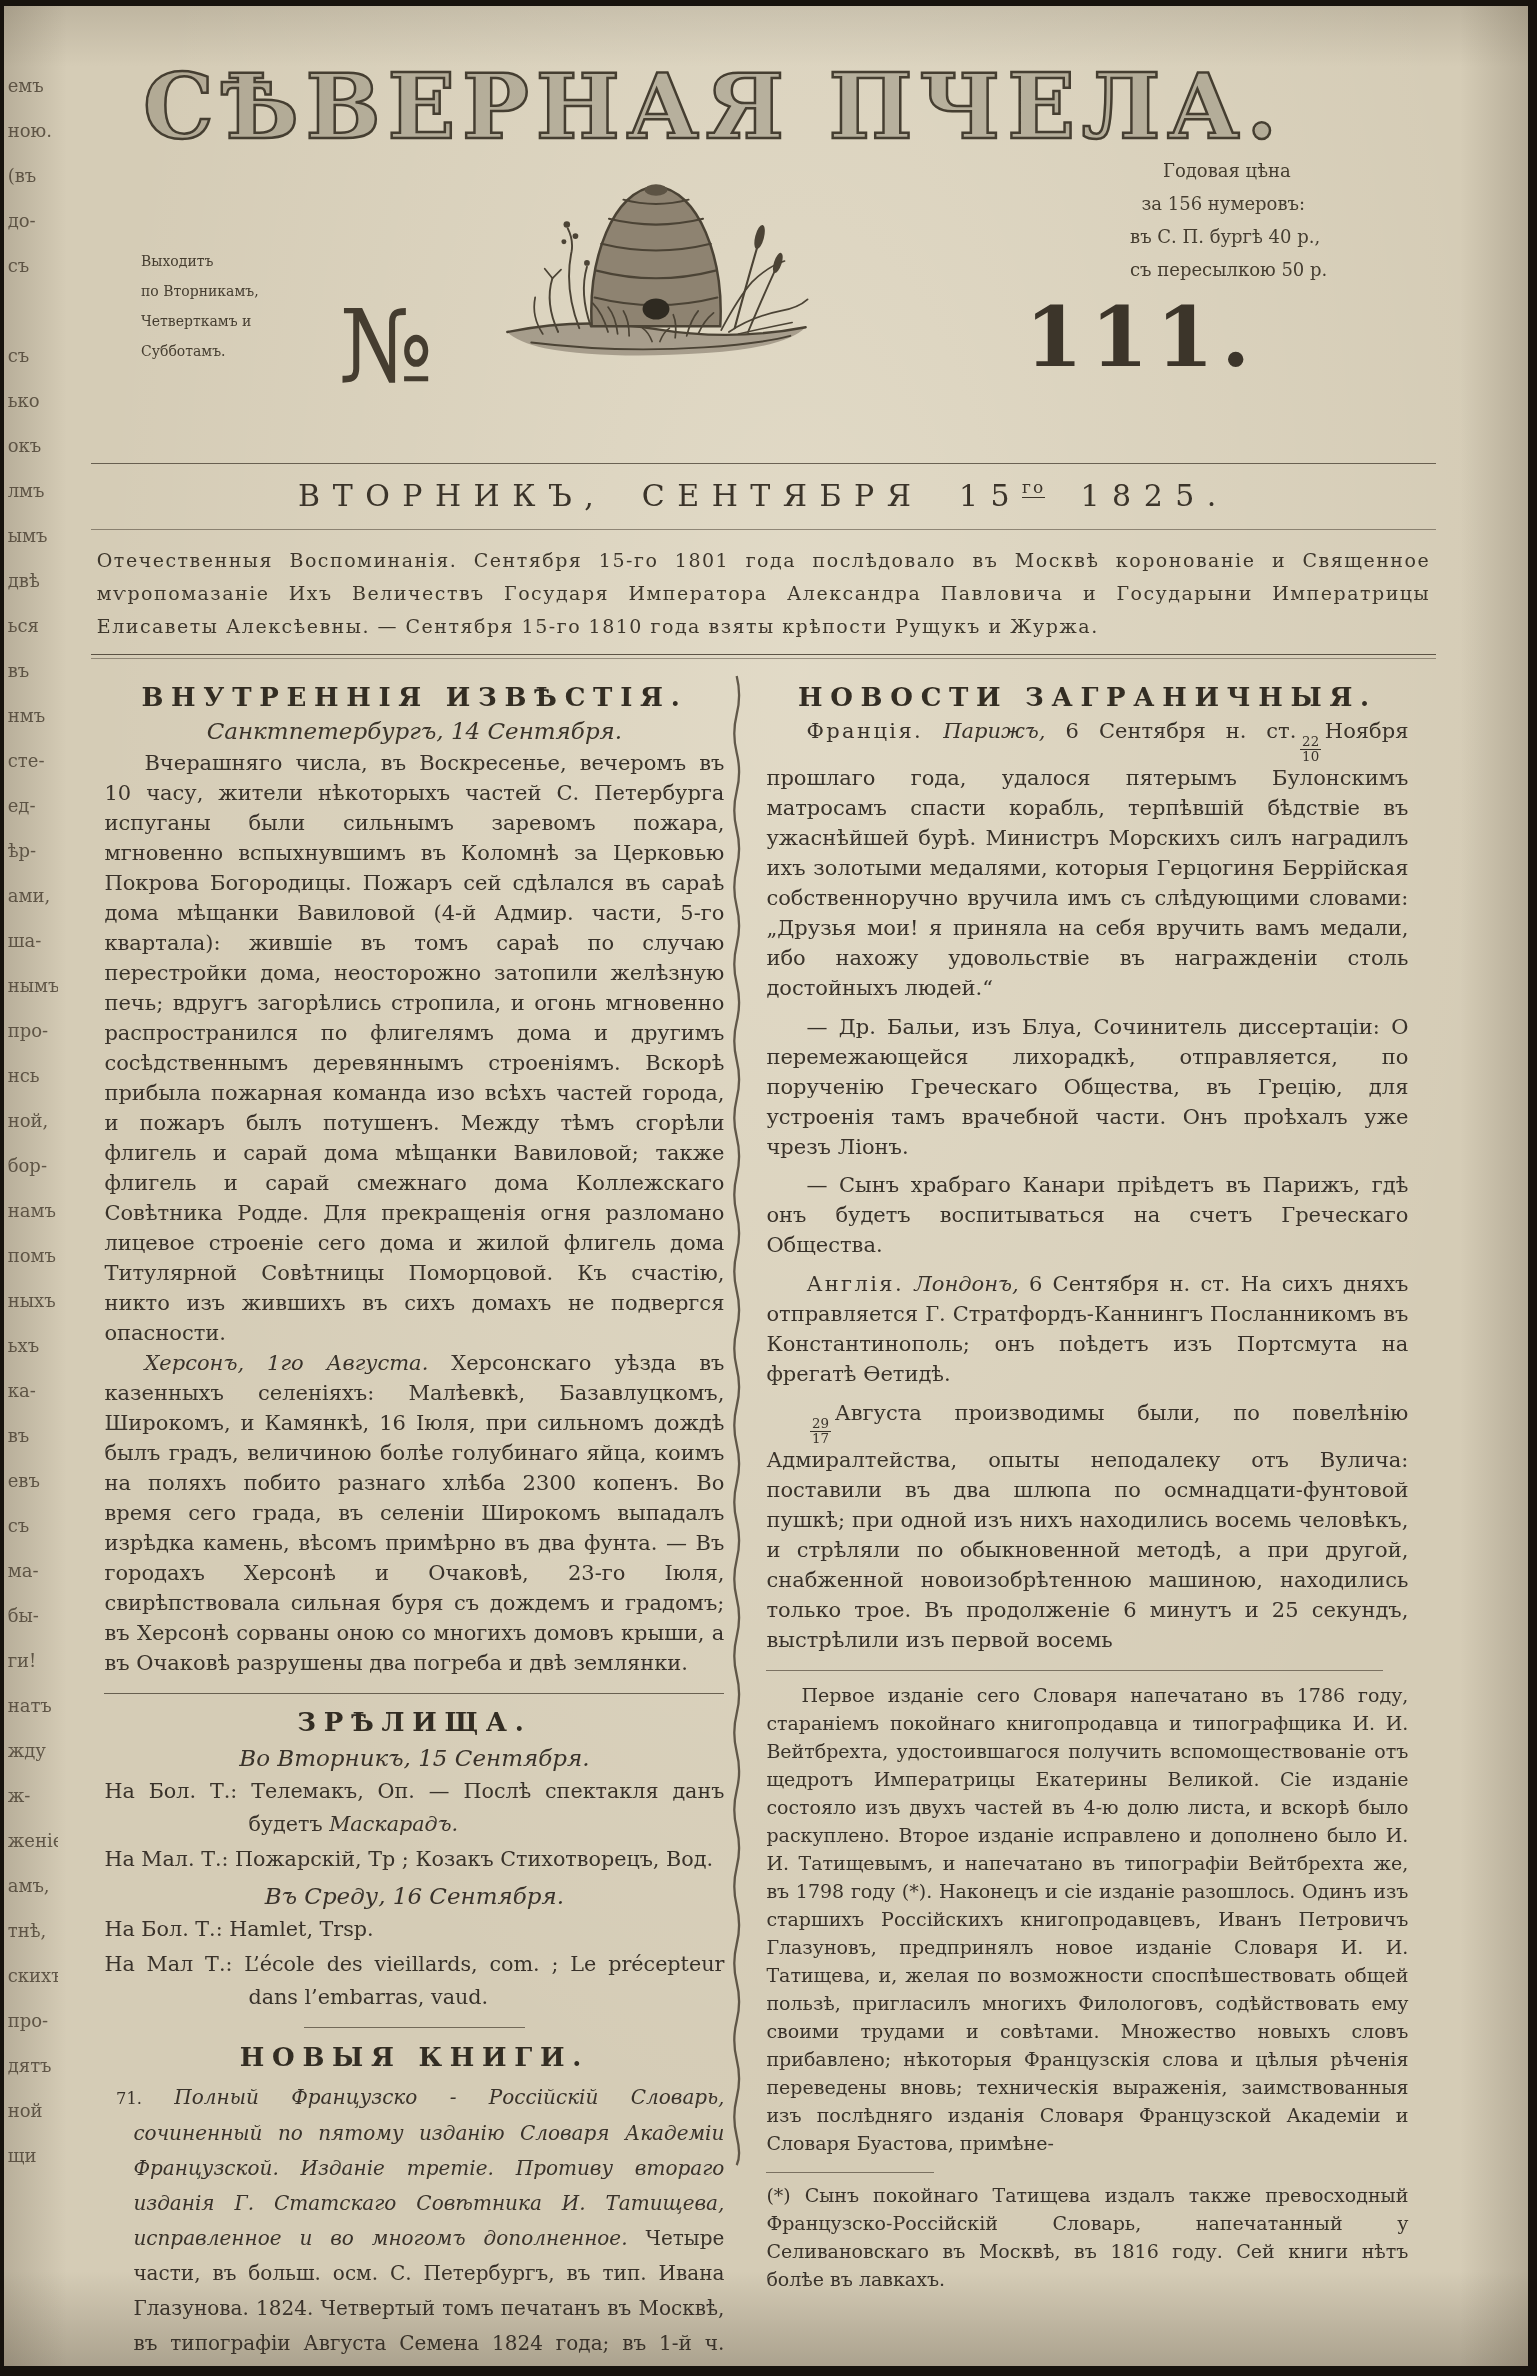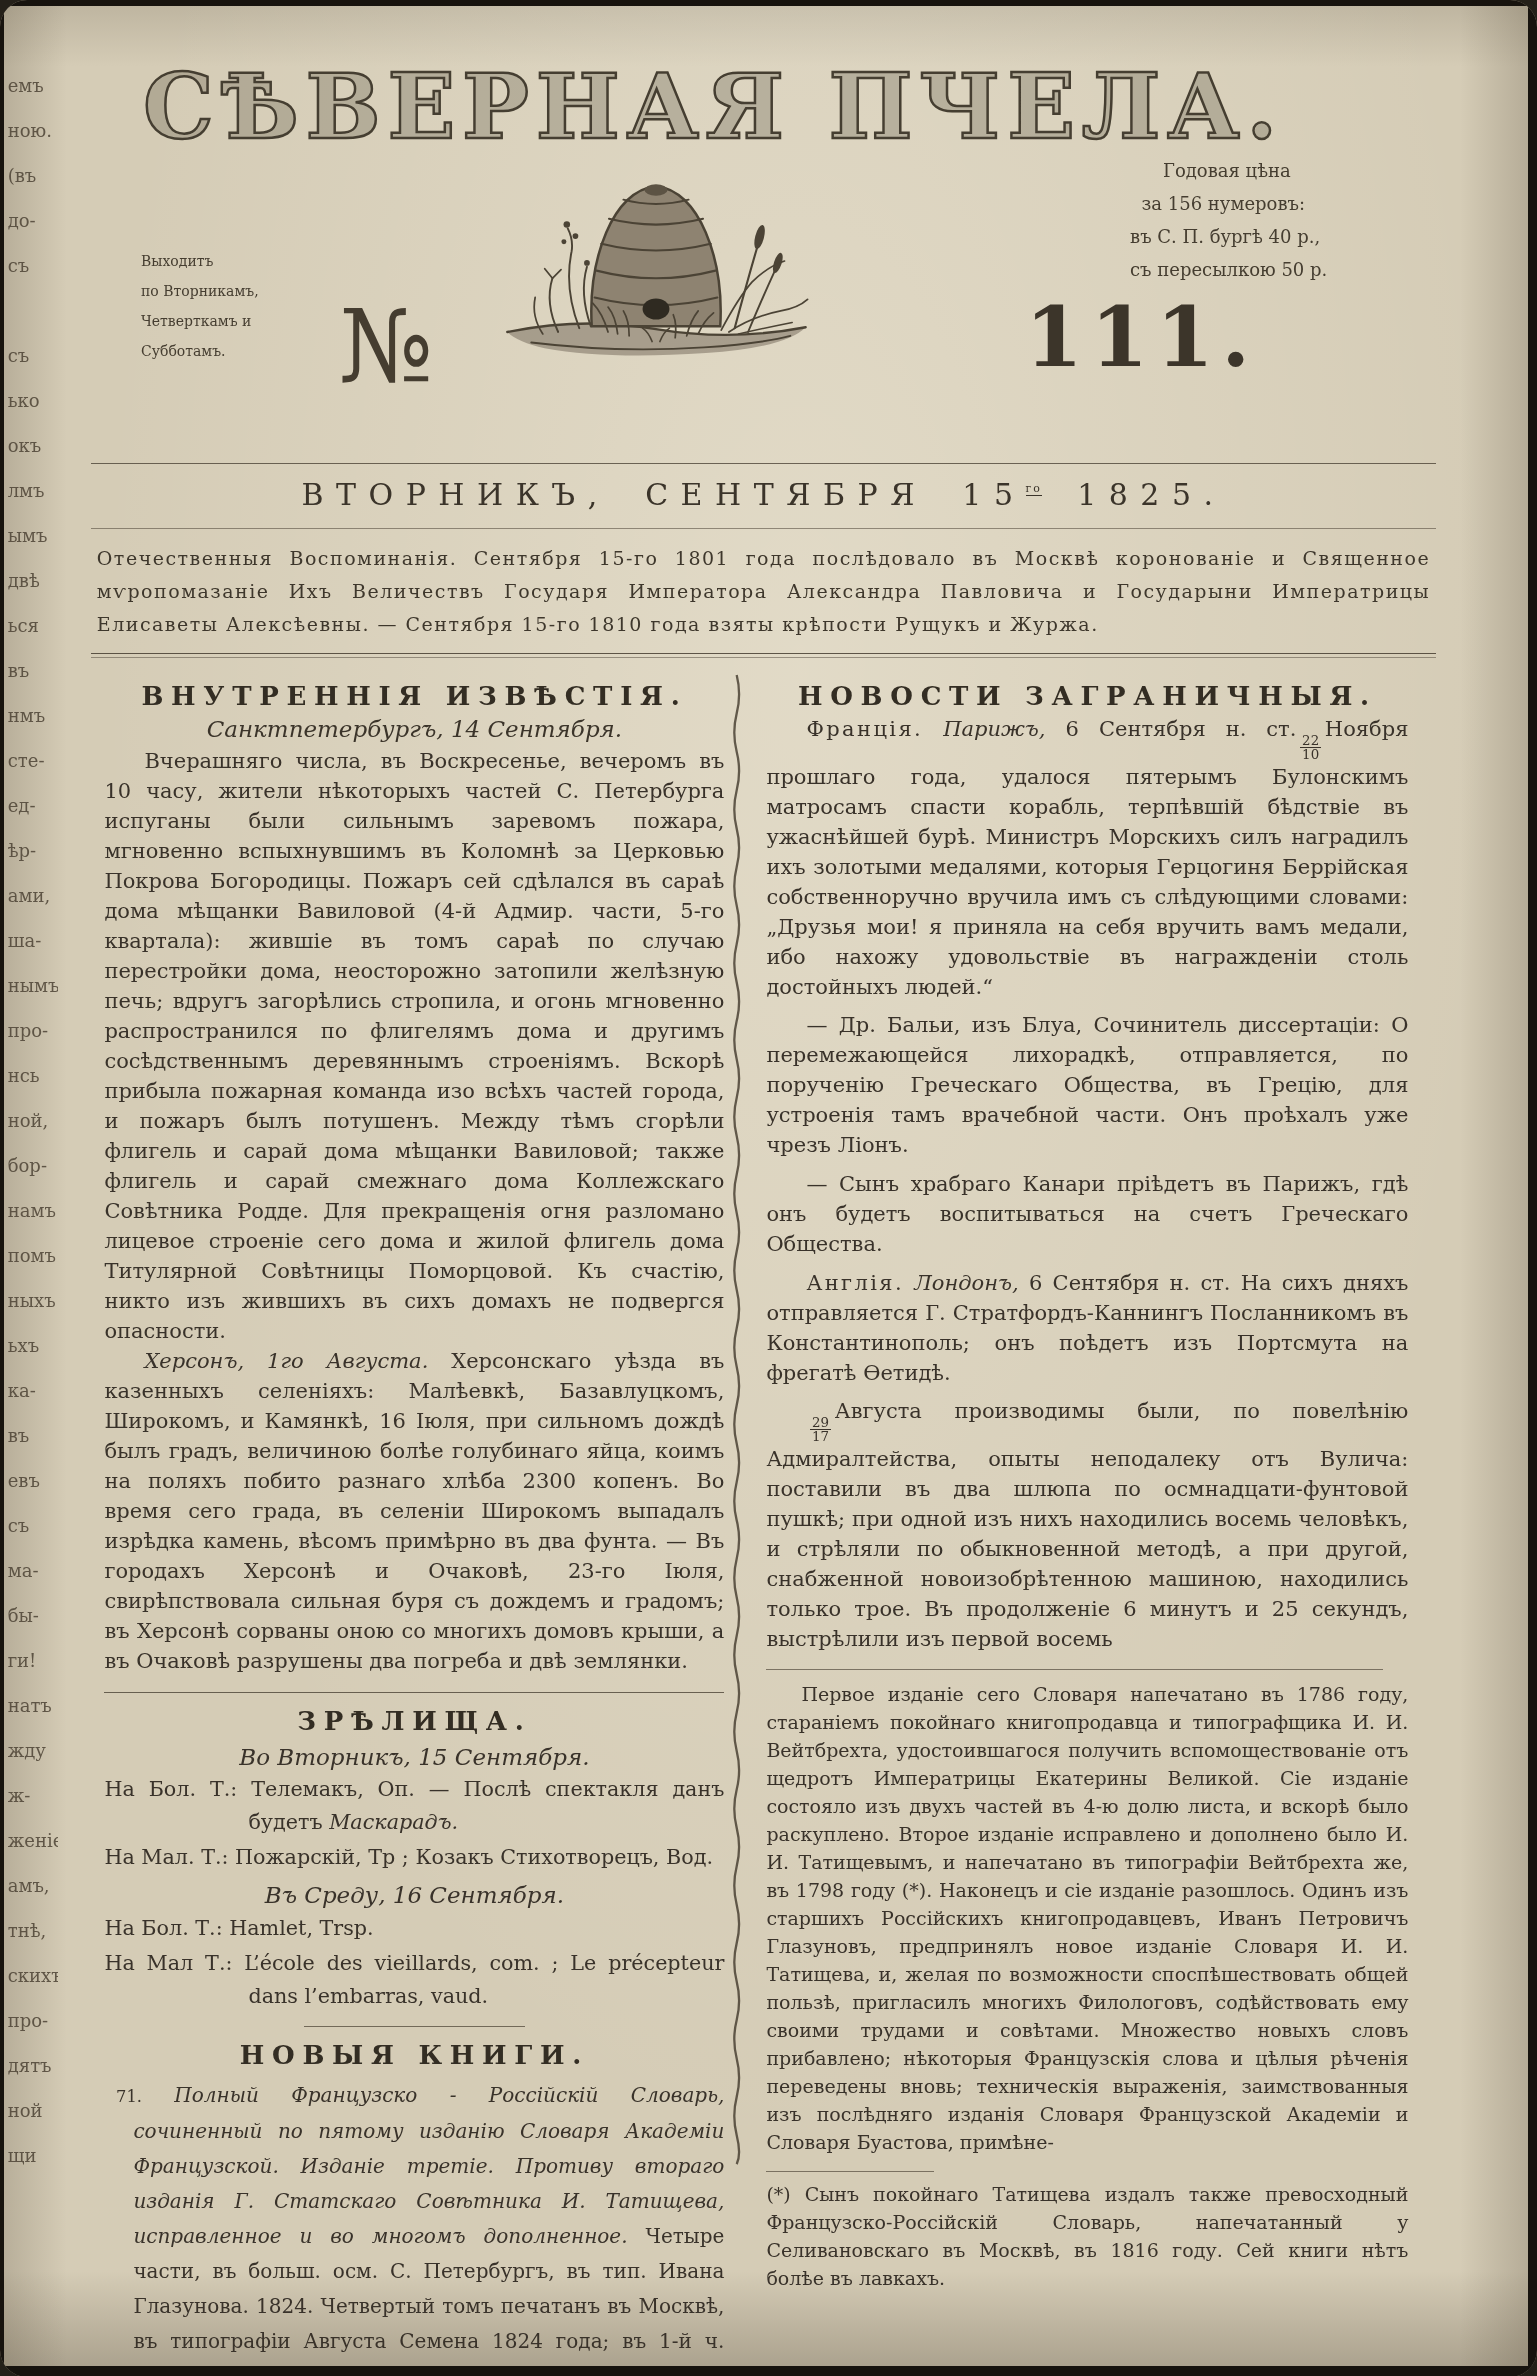--- a/index.html
+++ b/index.html
@@ -6,21 +6,20 @@
   .page{
     position:relative;width:1537px;height:2377px;overflow:hidden;
     font-family:"DejaVu Serif", serif;color:#39322a;
     background-color:#d5ccb6;
     background-image:
       radial-gradient(ellipse at 52% 28%, rgba(255,251,238,0.30), rgba(255,251,238,0) 62%),
       linear-gradient(90deg, rgba(72,61,44,0.22), rgba(72,61,44,0) 67px),
       linear-gradient(270deg, rgba(72,61,44,0.25), rgba(72,61,44,0) 77px),
       linear-gradient(0deg, rgba(60,50,35,0.30), rgba(60,50,35,0) 106px),
       linear-gradient(180deg, rgba(60,50,35,0.16), rgba(60,50,35,0) 67px);
-    border-radius: 27px;
   }
   .edge{position:absolute;background:#17130e;z-index:5;}
   .edge.top{left:0;top:0;width:100%;height:5.8px;}
   .edge.left{left:0;top:0;width:3.8px;height:100%;}
   .edge.right{right:0;top:0;width:8.6px;height:100%;}
   .edge.bottom{left:0;bottom:0;width:100%;height:10.6px;}
 
   .margin-frags{position:absolute;left:7.7px;top:75px;width:50px;z-index:2;
     font-size:18px;color:#4d4335;opacity:.85;}
   .margin-frags span{display:block;height:45px;white-space:nowrap;overflow:hidden;}
@@ -46,21 +45,21 @@
 
   
   .rule{border:0;border-top:1.9px solid rgba(61,52,40,0.72);margin:0;}
   .rule.soft{border-top-color:rgba(61,52,40,0.5);}
   .rule-double{border:0;border-top:1.9px solid rgba(61,52,40,0.8);border-bottom:1px solid rgba(61,52,40,0.45);height:2.9px;margin:0;}
   .rule-short{border:0;border-top:1.9px solid rgba(61,52,40,0.65);width:221px;margin:13.4px auto 9.6px auto;}
 
   
   .dateline{margin-top:13.4px;text-align:center;font-size:30px;letter-spacing:12.5px;
     word-spacing:13.4px;color:#3b342a;white-space:nowrap;}
-  .dateline sup{font-size:11px;letter-spacing:1.9px;border-bottom:1.9px solid #3b342a;vertical-align:13.4px;}
+  .dateline sup{font-size:17px;letter-spacing:1.9px;border-bottom:1.9px solid #3b342a;vertical-align:13.4px;}
   .memorial{margin:13.4px 5.8px 11.5px 5.8px;font-size:19px;line-height:33px;letter-spacing:1.5px;
     text-align:justify;color:#3e372c;}
 
   
   .columns{position:relative;display:flex;margin-top:9.6px;padding:0 13.4px;}
   .col-left{width:620px;}
   .col-gap{width:42px;flex:none;}
   .col-right{width:642px;}
   .col-divider{position:absolute;left:638px;top:5.8px;z-index:1;}
 

